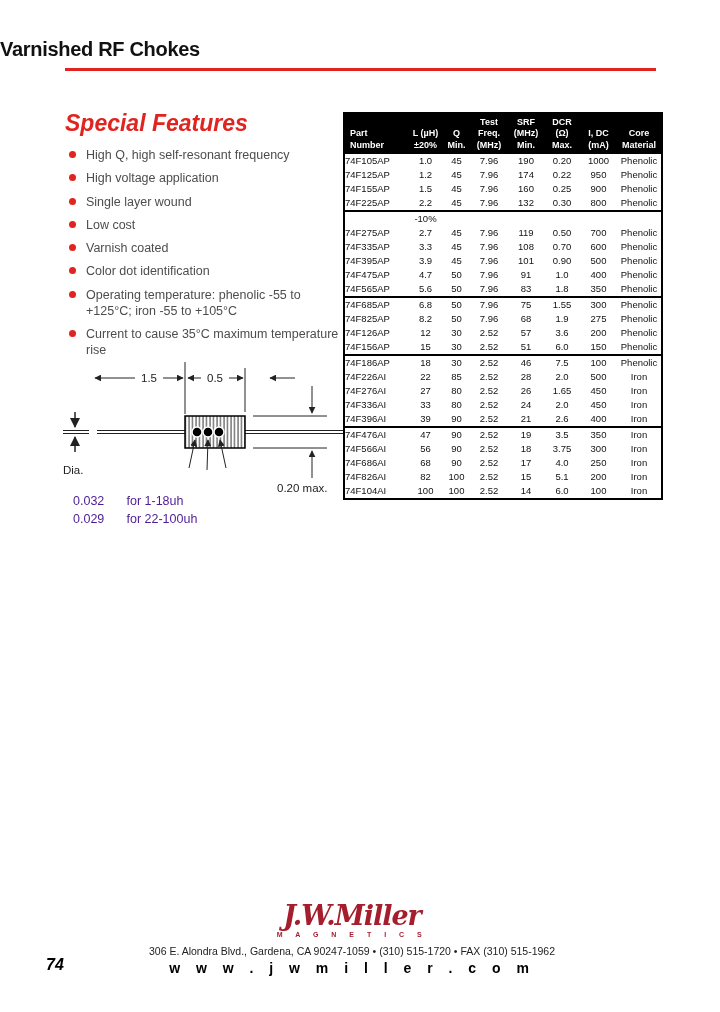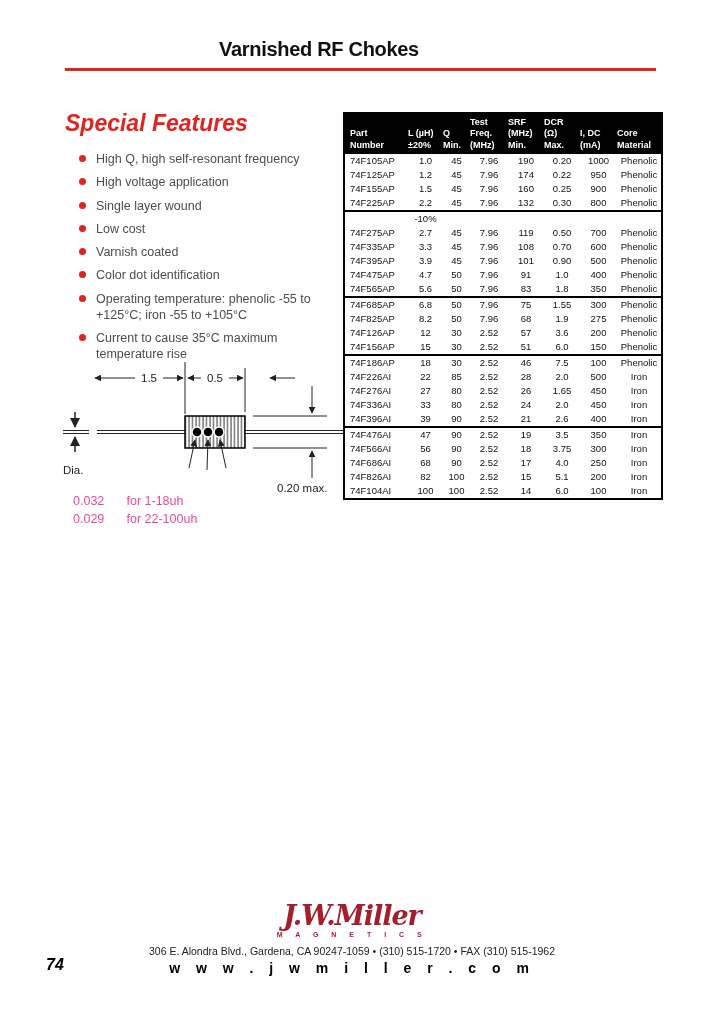--- a/index.html
+++ b/index.html
@@ -1,45 +1,45 @@
 <!DOCTYPE html>
 <html><head>
 <meta charset="utf-8">
 <style>
   html,body { margin:0; padding:0; background:#fff; }
   .page { position:relative; width:720px; height:1012px; background:#ffffff;
           font-family:"Liberation Sans", sans-serif; overflow:hidden; }
 
-  .title { position:absolute; top:38px; left:0; width:638px; text-align:center;
+  .title { position:absolute; top:38px; left:0; width:638px; text-align:left;
            font-size:20px; font-weight:bold; color:#111; letter-spacing:-0.3px; }
   .rule  { position:absolute; left:65px; top:68px; width:591px; height:3px; background:#e02420; }
 
   .features { position:absolute; left:65px; top:110px; width:280px; }
   .feat-heading { color:#e02420; font-size:23px; font-weight:bold; font-style:italic; margin:0 0 10px 0; }
-  .feat-list { list-style:none; margin:14px; padding:0; }
+  .feat-list { list-style:none; margin:4px; padding:0; }
   .feat-item { display:flex; gap:10px; margin-bottom:7px; }
   .bullet { width:7px; height:7px; border-radius:50%; background:#e02420; flex:none; margin-top:4px; }
   .feat-text { font-size:12.5px; color:#4d4d4d; line-height:1.3; }
 
   .diagram { position:absolute; left:55px; top:358px; }
   .diagram text { font-family:"Liberation Sans", sans-serif; font-size:11.5px; fill:#222; }
-  .wire-sizes { position:absolute; left:73px; top:494px; font-size:12.5px; color:#ec4899; }
+  .wire-sizes { position:absolute; left:73px; top:494px; font-size:12.5px; color:#4c1d95; }
   .wire-line { margin-bottom:4px; }
   .wire-size-value { display:inline-block; width:50px; }
 
   table.parts { position:absolute; left:343px; top:112px; width:318px; background:#fff;
                 border-collapse:collapse; border:2px solid #000; table-layout:fixed; }
   .tbl-title { background:#fff; color:#000; font-size:13.5px; font-weight:bold; text-align:center;
                padding:3px 0 2px 0; border-bottom:2px solid #000; }
   tr.hdr th { background:#000; color:#fff; font-size:9px; font-weight:bold; vertical-align:bottom;
-              padding:3px 0; line-height:1.25; text-align:left; }
+              padding:3px 0; line-height:1.25; text-align:center; }
   tr.hdr th:first-child { text-align:left; padding-left:5px; }
   table.parts td { font-size:9.5px; color:#111; text-align:center; height:14px; padding:0;
                    line-height:14px; white-space:nowrap; }
-  table.parts td.part { text-align:left; padding-left:5px; }
+  table.parts td.part { text-align:left; }
   tr.group-start td { border-top:2px solid #000; }
 
   .footer { position:absolute; left:0; top:902px; width:704px; text-align:center; }
   .logo { font-family:"DejaVu Serif", serif; font-style:italic; font-weight:bold; font-size:27px;
           color:#a51e2d; letter-spacing:-1px; line-height:1; }
   .logo-sub { font-size:7px; letter-spacing:5.5px; color:#a51e2d; margin-top:2px; font-weight:bold; }
   .address { font-size:10.5px; color:#222; margin-top:7px; }
   .website { font-size:14px; font-weight:bold; letter-spacing:6px; color:#000; margin-top:3px; }
   .pageno { position:absolute; left:46px; top:956px; font-size:16px; font-weight:bold;
             font-style:italic; color:#000; }

